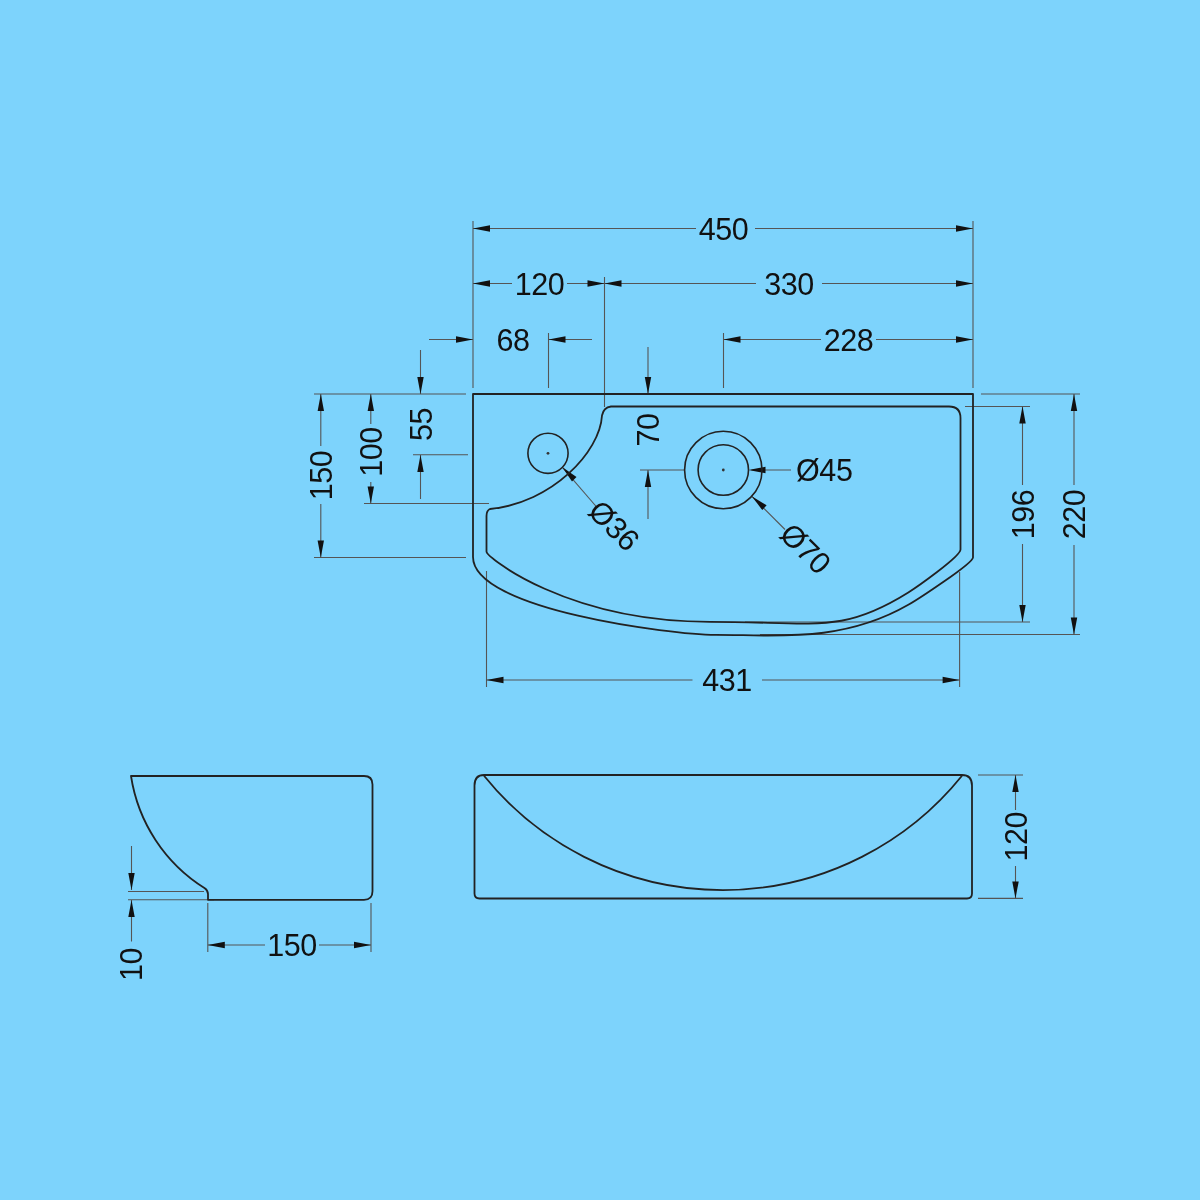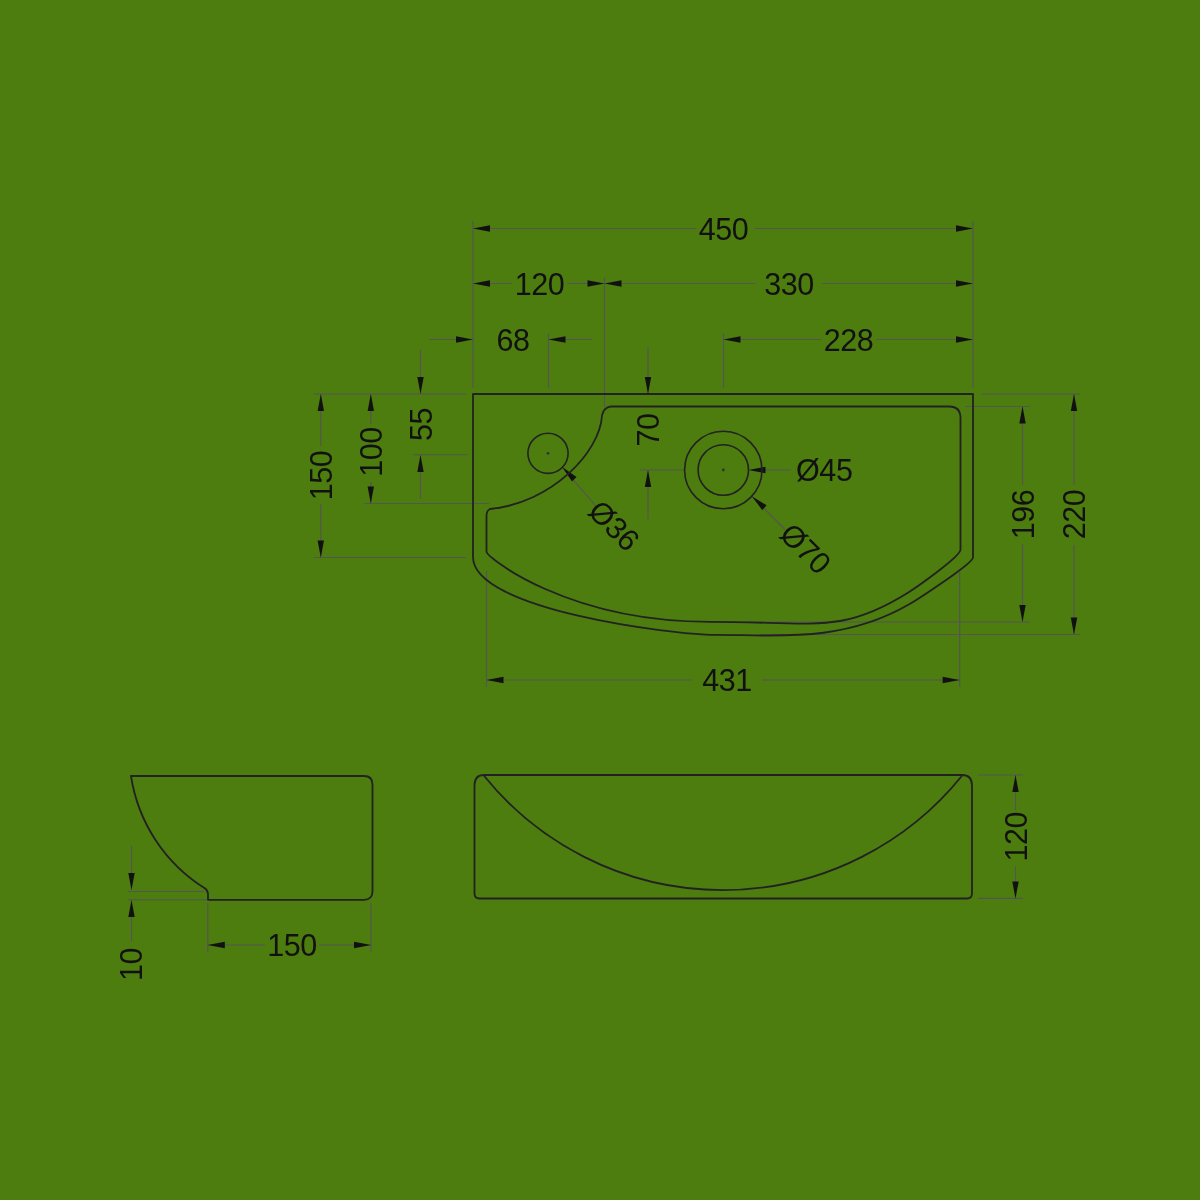--- a/index.html
+++ b/index.html
@@ -1,16 +1,16 @@
 <!DOCTYPE html>
 <html><head>
 <meta charset="utf-8">
 <style>
   html,body{margin:0;padding:0;background:#ffffff;}
-  .page{width:1200px;height:1200px;background:#4d7c0f;position:relative;overflow:hidden;}
+  .page{width:1200px;height:1200px;background:#7dd3fc;position:relative;overflow:hidden;}
   svg{display:block;}
   .ext,.dim{stroke:#555555;stroke-width:1.1;fill:none;}
   .outline{stroke:#222222;stroke-width:1.8;fill:none;stroke-linejoin:round;}
   .outline.thin{stroke-width:1.6;}
   .arr{fill:#111111;stroke:none;}
   .dot{fill:#333333;stroke:none;}
   .lbl{font-family:"Liberation Sans","DejaVu Sans",sans-serif;font-size:30.5px;
        letter-spacing:-0.4px;fill:#111111;}
 </style>
 </head>

